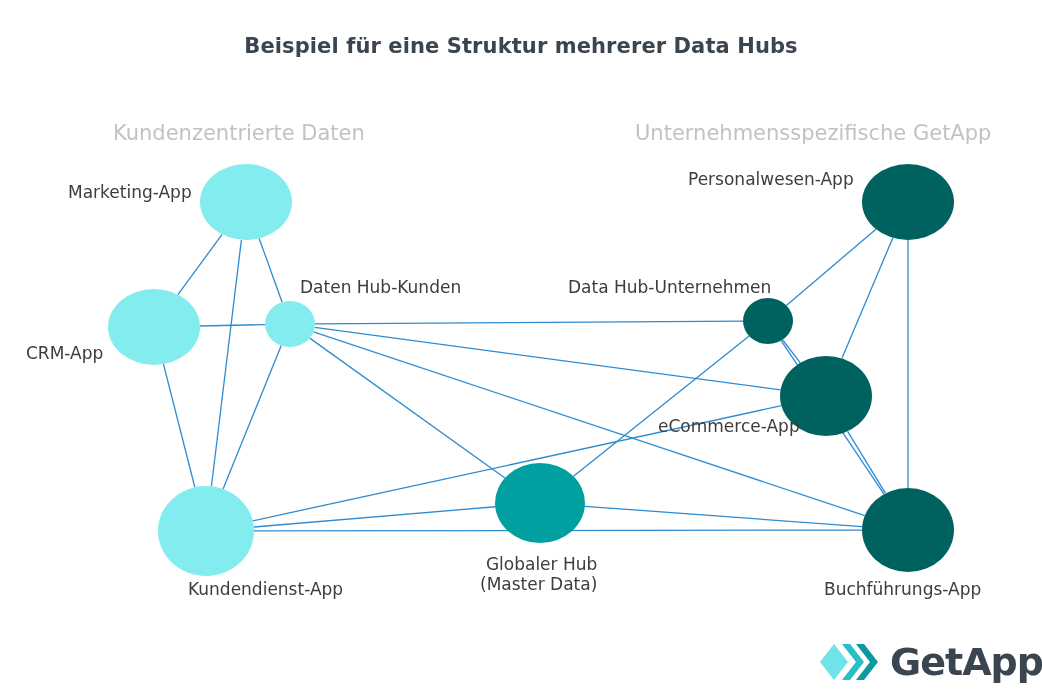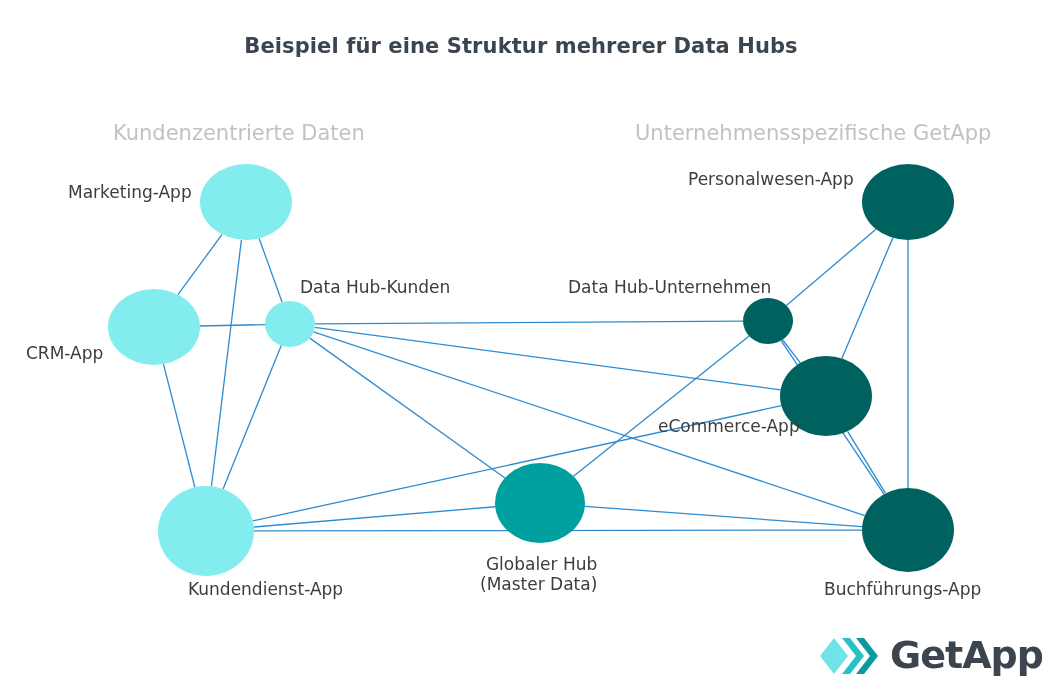--- a/index.html
+++ b/index.html
@@ -56,20 +56,21 @@
   .node-label.center { text-align: right; }
 
   
   #getapp-logo {
     position: absolute;
     left: 818px;
     top: 636px;
     width: 212px;
     height: 52px;
     display: flex;
+    align-items: center;
     gap: 10px;
   }
   #getapp-logo-mark { width: 62px; height: 40px; flex: none; }
   #getapp-logo-text {
     font-size: 38px;
     font-weight: bold;
     color: #3b4550;
     letter-spacing: -1px;
     line-height: 1;
   }
@@ -115,21 +116,21 @@
       <ellipse cx="768" cy="321" rx="25" ry="23" fill="#00625F"></ellipse>
       <ellipse cx="908" cy="202" rx="46" ry="38" fill="#00625F"></ellipse>
       <ellipse cx="826" cy="396" rx="46" ry="40" fill="#00625F"></ellipse>
       <ellipse cx="908" cy="530" rx="46" ry="42" fill="#00625F"></ellipse>
     </g>
 </svg>
 
 <div id="label-layer">
     <div class="node-label" style="left: 68px; top: 182px; text-align: center;">Marketing-App</div>
     <div class="node-label" style="left: 26px; top: 343px;">CRM-App</div>
-    <div class="node-label" style="left: 300px; top: 277px;">Data Hub-Kunden</div>
+    <div class="node-label" style="left: 300px; top: 277px;">Daten Hub-Kunden</div>
     <div class="node-label" style="left: 144px; top: 579px; margin-left: 44px;">Kundendienst-App</div>
     <div class="node-label center" style="left: 480px; top: 554px;">Globaler Hub<br>(Master Data)</div>
     <div class="node-label" style="left: 568px; top: 277px;">Data Hub-Unternehmen</div>
     <div class="node-label" style="left: 688px; top: 169px;">Personalwesen-App</div>
     <div class="node-label" style="left: 658px; top: 416px;">eCommerce-App</div>
     <div class="node-label" style="left: 824px; top: 579px;">Buchführungs-App</div>
   </div>
 
 <div id="getapp-logo">
   <svg id="getapp-logo-mark" viewBox="0 0 62 40" xmlns="http://www.w3.org/2000/svg">

